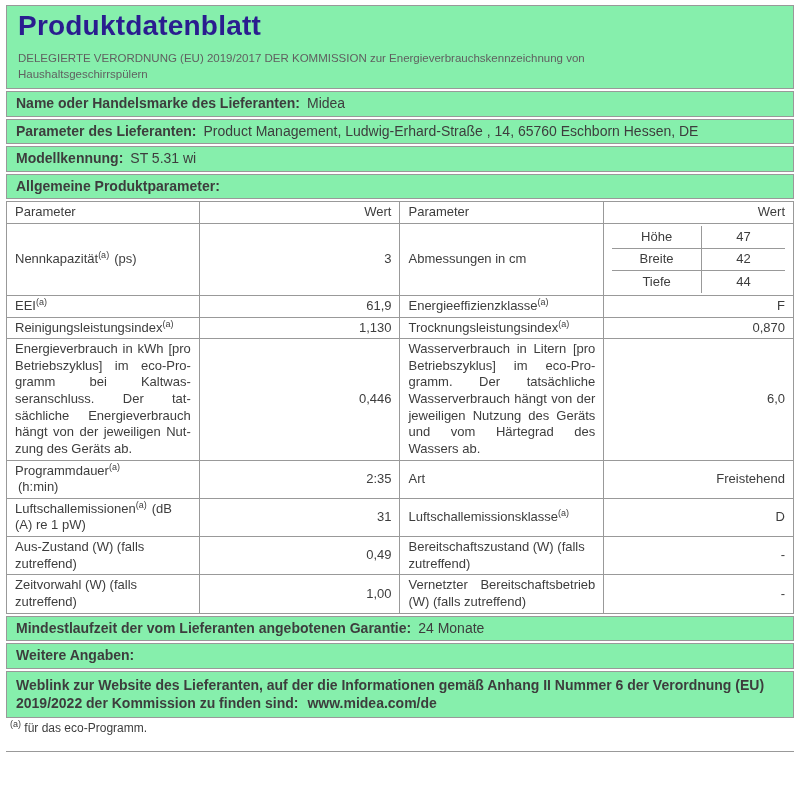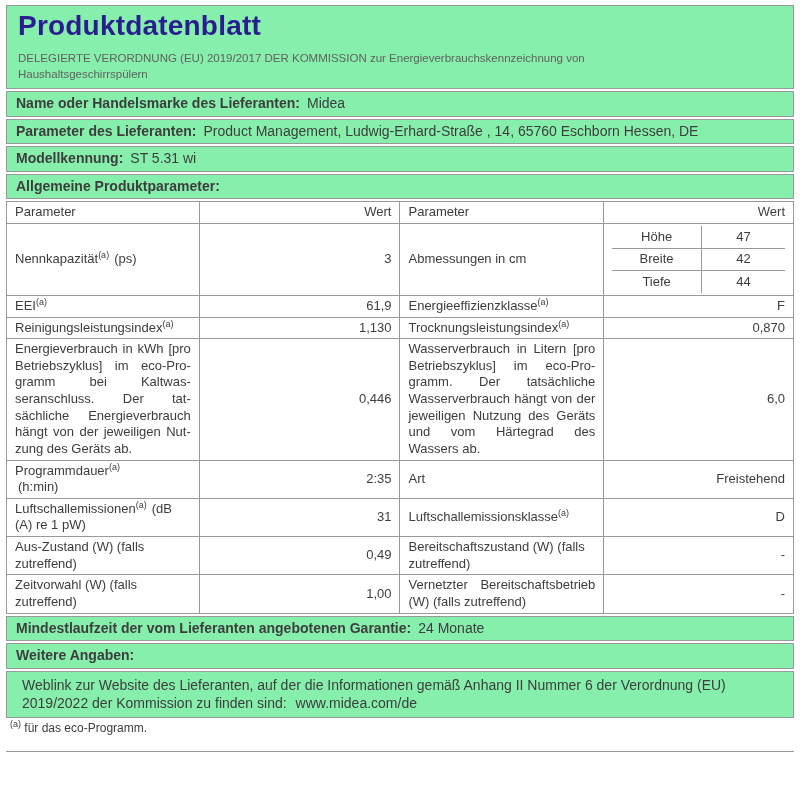--- a/index.html
+++ b/index.html
@@ -64,21 +64,21 @@
   td.just { text-align: justify; hyphens: manual; }
   td.dims-cell { padding: 0; }
   .dims { display: grid; grid-template-columns: 51.3% 48.7%; }
   .dims > div { padding: 2.5px 8px; text-align: center; }
   .dims > div:nth-child(2n) { border-left: 1px solid var(--border); }
   .dims > div:nth-child(n+3) { border-top: 1px solid var(--border); }
   sup { font-size: 9px; line-height: 0; vertical-align: super; }
   .suffix { margin-left: 5px; }
   .block-suffix { display: block; padding-left: 3px; }
 
-  .weblink-box { line-height: 1.35; padding: 4px 15px; }
+  .weblink-box { line-height: 1.35; padding: 4px 9px; font-weight: bold; }
   .url { margin-left: 9px; }
   .footnote {
     margin: 3px 0 16px 4px;
     font-size: 12px;
     color: var(--text);
   }
   .cut-section {
     border-top: 1px solid var(--border);
     height: 8px;
   }

